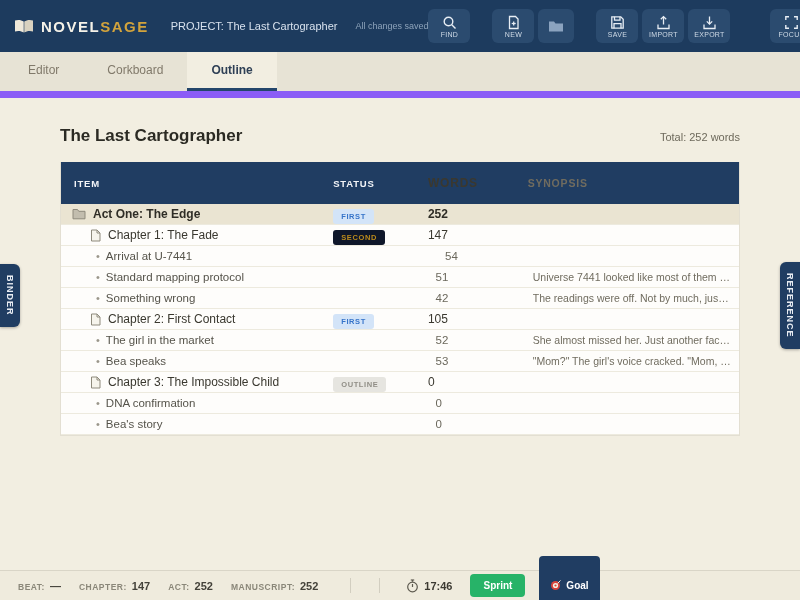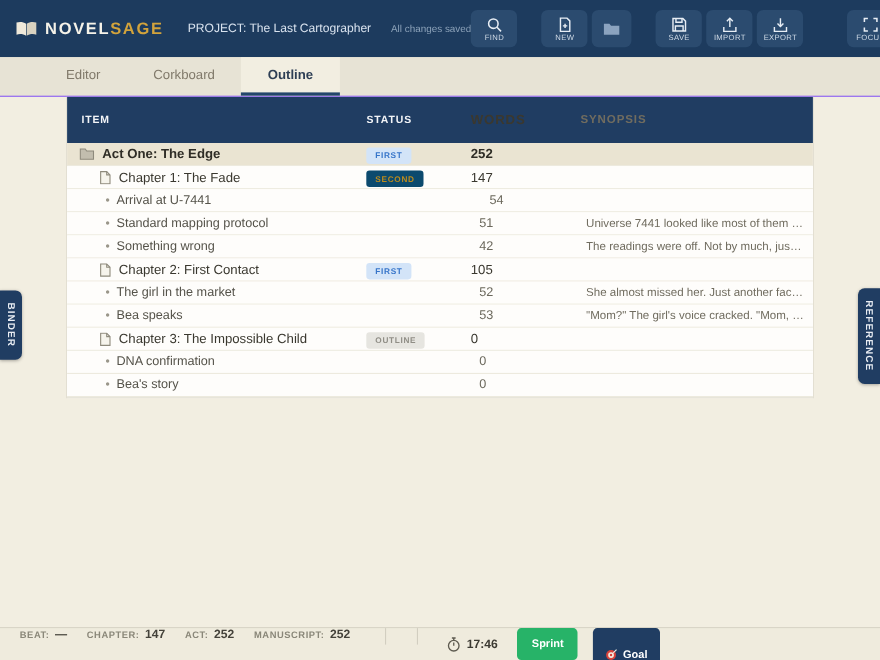--- a/index.html
+++ b/index.html
@@ -18,21 +18,21 @@
   .toolbar { display:flex; align-items:center; margin-left:auto; gap:4px; }
   .tb-btn { width:42px; height:34px; background:#2b4b6f; border:none; border-radius:6px;
             display:flex; flex-direction:column; align-items:center; justify-content:center;
             gap:1px; cursor:pointer; color:#e8eef5; }
   .tb-btn .tb-label { font-size:7px; color:#cfdae6; letter-spacing:0.3px; }
   .tb-btn.no-label { width:36px; }
   .tb-btn svg { display:block; }
   .tb-gap { width:14px; }
 
   
-  .tabbar { height:36px; background:#e7e3d5; display:flex; align-items:stretch; padding-left:36px; border-bottom:1px solid #8b5cf6; }
+  .tabbar { height:46px; background:#e7e3d5; display:flex; align-items:stretch; padding-left:4px; border-bottom:7px solid #8b5cf6; }
   .tab { display:flex; align-items:center; padding:0 24px; font-size:12px; color:#80796a;
          cursor:pointer; border-bottom:3px solid transparent; }
   .tab.active { background:#f2eee1; color:#2e3f55; font-weight:bold; border-bottom:3px solid #24466b; }
 
   
   .content { height:485px; overflow:hidden; }
   .inner { width:680px; margin:0 auto; }
   .title-row { display:flex; align-items:baseline; justify-content:space-between; margin:28px 0 16px 0; }
   .page-title { font-size:17px; font-weight:bold; color:#2b2a23; }
   .total-words { font-size:11px; color:#6e6a5c; }
@@ -54,33 +54,33 @@
   .act .row-title { font-weight:bold; color:#2f2d26; }
   .act .c-words { font-weight:bold; color:#2f2d26; }
   .beat .row-title { color:#55534a; font-size:11.5px; }
   .beat .c-words { color:#6b685c; font-size:11.5px;margin-left:16px; }
   .bullet { color:#9a968a; font-size:11px; }
   .row-icon { flex:0 0 auto; }
 
   .badge { display:inline-block; font-size:7.5px; font-weight:bold; letter-spacing:0.6px;
            padding:3px 8px; border-radius:3px; }
   .badge-first   { background:#d3e4f8; color:#3674c9; }
-  .badge-second  { background:#0c4a6e; color:#bb8a1c; }
+  .badge-second  { background:#0f172a; color:#bb8a1c; }
   .badge-outline { background:#e6e5e0; color:#908e86; }
 
   
   .side-tab { position:absolute; background:#203d62; color:#e9edf3; font-size:9px; font-weight:bold;
               letter-spacing:1px; writing-mode:vertical-rl; padding:11px 5px; cursor:pointer;
               box-shadow:0 1px 3px rgba(0,0,0,0.3); }
   .side-tab.left  { left:0; top:264px; border-radius:0 6px 6px 0; }
   .side-tab.right { right:0; top:262px; border-radius:6px 0 0 6px; }
 
   
   .statusbar { position:absolute; left:0; bottom:0; width:800px; height:30px; background:#efebdd;
-               border-top:1px solid #d9d5c7; display:flex; padding:0 18px; }
+               border-top:1px solid #d9d5c7; display:flex; align-items:center; padding:0 18px; }
   .stat { display:flex; align-items:baseline; gap:5px; margin-right:18px; }
   .stat-label { font-size:8.5px; font-weight:bold; letter-spacing:0.5px; color:#8a8779; }
   .stat-value { font-size:11px; font-weight:bold; color:#44423a; }
   .sb-divider { width:1px; height:15px; background:#d2cec0; margin:0 14px; }
   .timer { display:flex; align-items:center; gap:5px; margin-left:12px; }
   .timer-value { font-size:11px; font-weight:bold; color:#3c3a32; }
   .sprint-btn { margin-left:18px; background:#27b368; color:#fff; font-weight:bold; font-size:10px;
                 border:none; border-radius:4px; padding:6px 13px; cursor:pointer; }
   .goal-btn { margin-left:14px; background:#203d62; color:#fff; font-weight:bold; font-size:10px;
               border:none; border-radius:4px; padding:24px 11px; cursor:pointer;
@@ -165,20 +165,24 @@
   </header>
 
   <nav class="tabbar">
     <div class="tab">Editor</div>
     <div class="tab">Corkboard</div>
     <div class="tab active">Outline</div>
   </nav>
 
   <main class="content">
     <div class="inner">
+      <div class="title-row">
+        <h1 class="page-title">The Last Cartographer</h1>
+        <span class="total-words">Total: 252 words</span>
+      </div>
       <div class="otable">
         <div class="thead">
           <div class="c-item">ITEM</div>
           <div class="c-status">STATUS</div>
           <div class="c-words">WORDS</div>
           <div class="c-synopsis">SYNOPSIS</div>
         </div>
         <div>
             <div class="trow act">
               <div class="c-item">

